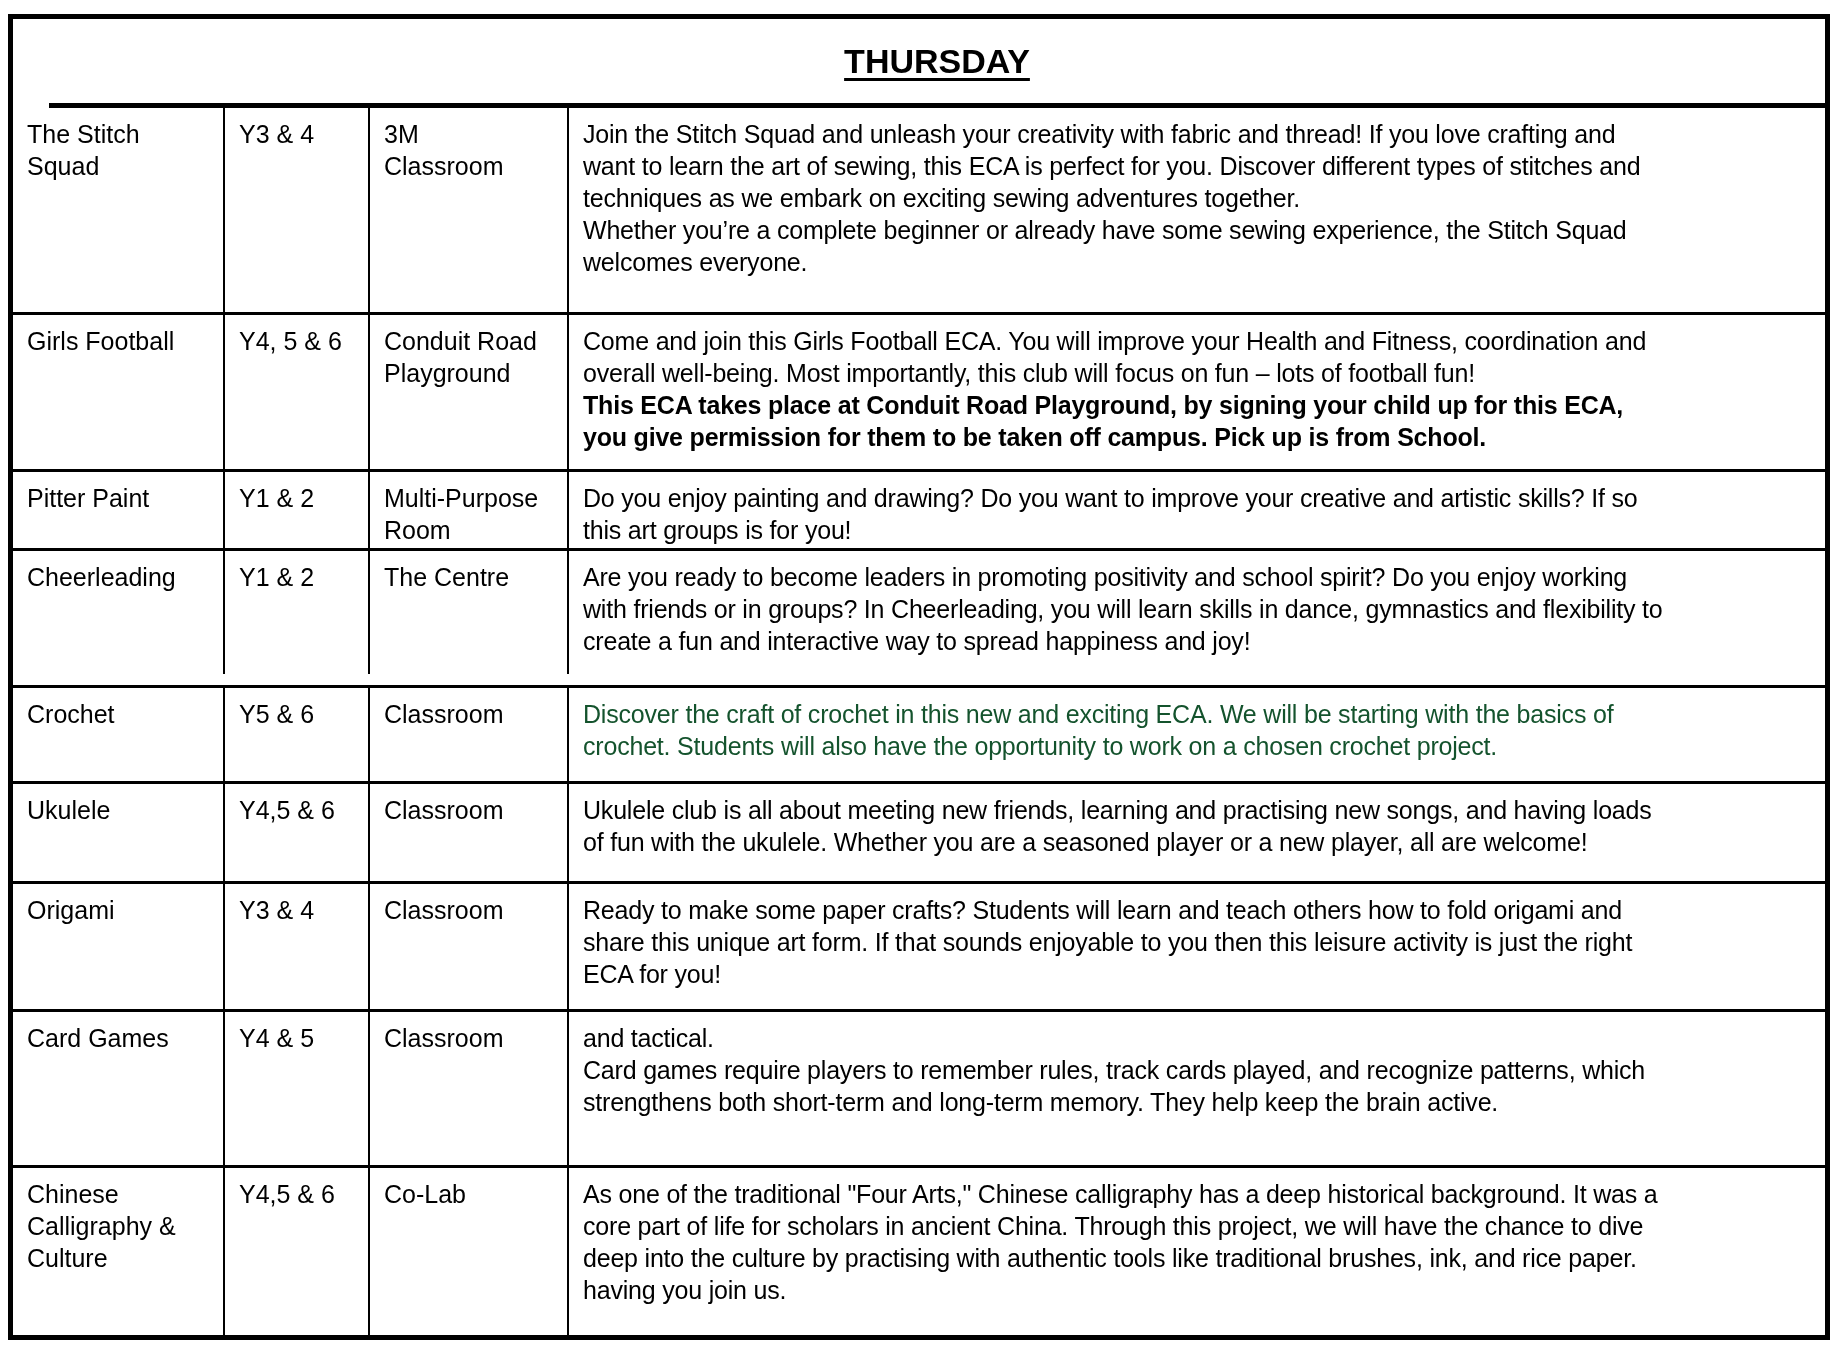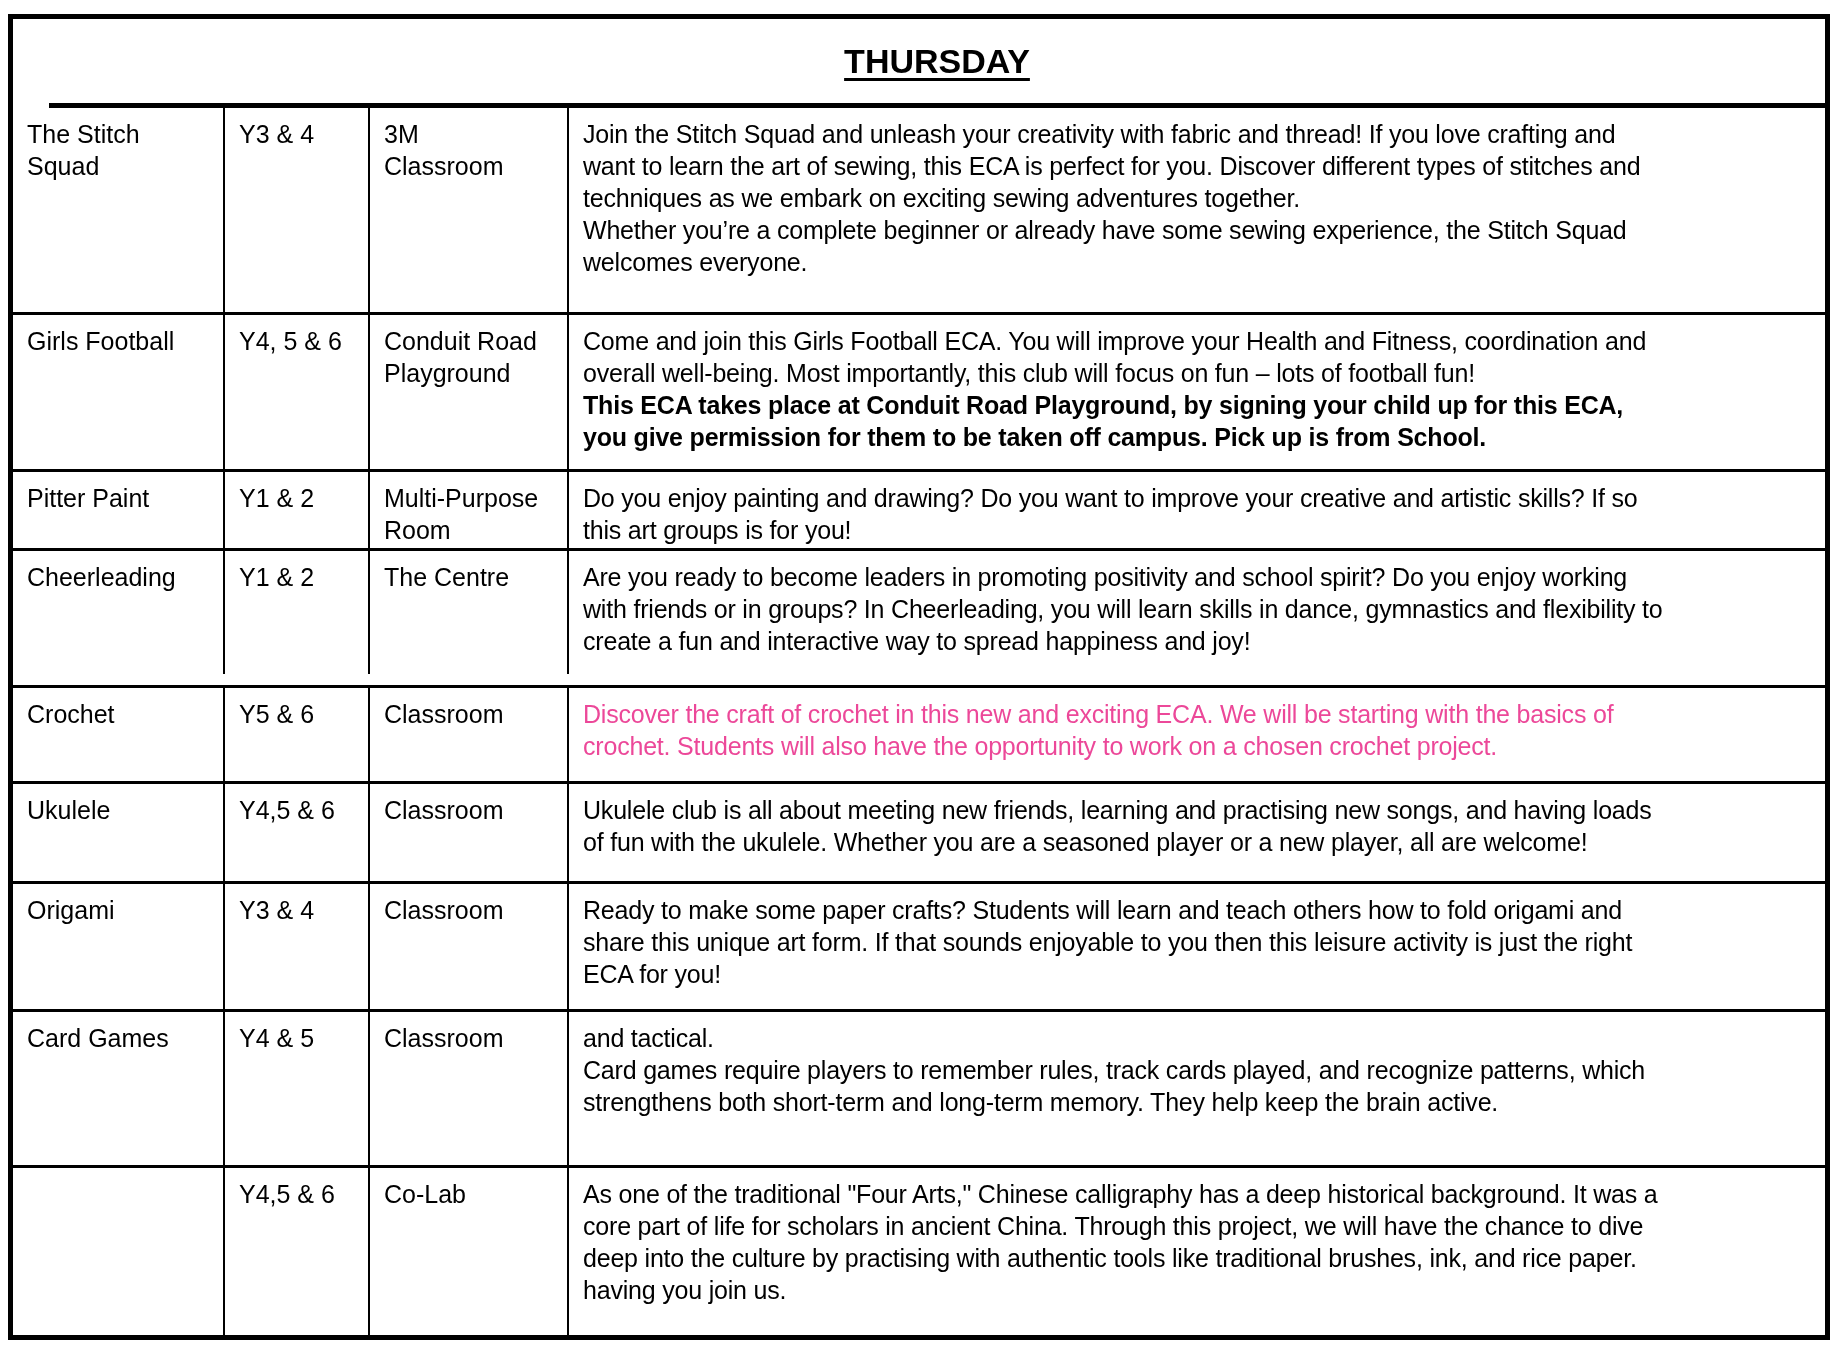--- a/index.html
+++ b/index.html
@@ -17,21 +17,21 @@
   .row.first { border-top: none; }
   .cell { position: absolute; top: 0; bottom: 0; box-sizing: border-box;
           padding: 10px 0 0 14px; font-size: 25px; line-height: 32px; }
   .c1 { left: 0; width: 194px; }
   .c2 { left: 210px; width: 145px; border-left: 2px solid #000; }
   .c3 { left: 355px; width: 199px; border-left: 2px solid #000; }
   .c4 { left: 554px; right: 0; border-left: 2px solid #000; }
   .line { display: block; white-space: nowrap; }
   .desc .line { letter-spacing: -0.2px; }
   .bold { font-weight: bold; }
-  .grey { color: #ec4899; }
+  .grey { color: #14532d; }
 </style>
 </head>
 <body>
 
 <div id="sheet">
   <div id="title-row">
     <span id="title">THURSDAY</span>
   </div>
   <div id="rows">
       <div class="row first" style="top: 0px; height: 204px;">
@@ -160,20 +160,25 @@
         <div class="cell c3">
           <span class="line">Classroom</span>
         </div>
         <div class="cell c4 desc">
           <span class="line">and tactical.</span>
           <span class="line">Card games require players to remember rules, track cards played, and recognize patterns, which</span>
           <span class="line">strengthens both short-term and long-term memory. They help keep the brain active.</span>
         </div>
       </div>
       <div class="row" style="top: 1057px; height: 170px;">
+        <div class="cell c1">
+          <span class="line">Chinese</span>
+          <span class="line">Calligraphy &amp;</span>
+          <span class="line">Culture</span>
+        </div>
         <div class="cell c2">
           <span class="line">Y4,5 &amp; 6</span>
         </div>
         <div class="cell c3">
           <span class="line">Co-Lab</span>
         </div>
         <div class="cell c4 desc">
           <span class="line">As one of the traditional "Four Arts," Chinese calligraphy has a deep historical background. It was a</span>
           <span class="line">core part of life for scholars in ancient China. Through this project, we will have the chance to dive</span>
           <span class="line">deep into the culture by practising with authentic tools like traditional brushes, ink, and rice paper.</span>

